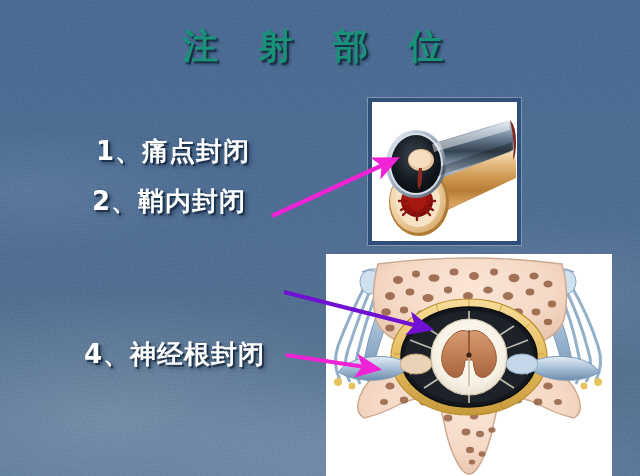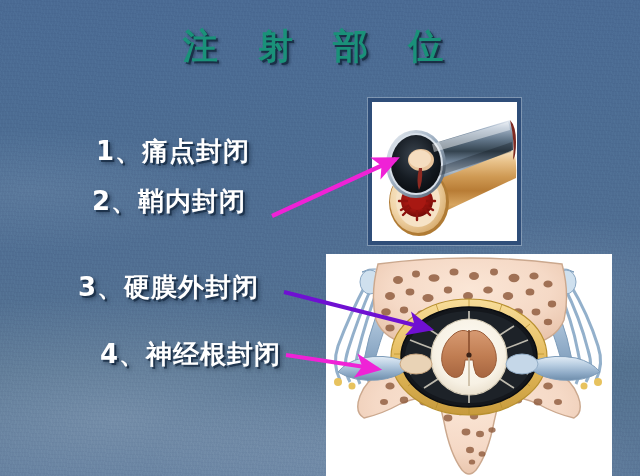--- a/index.html
+++ b/index.html
@@ -37,21 +37,21 @@
 
   
   .bullet{
     position:absolute;white-space:nowrap;color:#ffffff;
     font-size:26px;font-weight:bold;letter-spacing:1px;
     text-shadow:2px 2px 0 rgba(22,42,66,.78), 3px 3px 4px rgba(8,22,40,.5);
   }
   #b1{left:96px;top:134px;}
   #b2{left:92px;top:184px;}
   #b3{left:78px;top:270px;}
-  #b4{left:84px;top:337px;margin-left:16px;}
+  #b4{left:84px;top:337px;}
 
   
   #panelTop{
     position:absolute;left:368px;top:98px;width:153px;height:147px;
     background:#ffffff;border:4px solid #2f4e79;box-sizing:border-box;
     box-shadow:0 0 0 1px rgba(255,255,255,.28);overflow:hidden;
   }
   #panelBottom{
     position:absolute;left:326px;top:254px;width:286px;height:222px;
     background:#ffffff;overflow:hidden;
@@ -63,21 +63,20 @@
 </style>
 </head>
 <body>
 
 <div id="slide">
 
   <div id="title">注 射 部 位</div>
 
   <div class="bullet" id="b1">1、痛点封闭</div>
   <div class="bullet" id="b2">2、鞘内封闭</div>
-  <div class="bullet" id="b3">3、硬膜外封闭</div>
   <div class="bullet" id="b4">4、神经根封闭</div>
 
   <div id="panelTop">
     <svg width="145" height="139" viewBox="0 0 145 139">
       <defs>
         <linearGradient id="steelBody" x1="0" y1="0" x2="0" y2="1">
           <stop offset="0%" stop-color="#e9eef5"></stop>
           <stop offset="12%" stop-color="#9fb0c4"></stop>
           <stop offset="30%" stop-color="#5f7386"></stop>
           <stop offset="46%" stop-color="#34434f"></stop>

